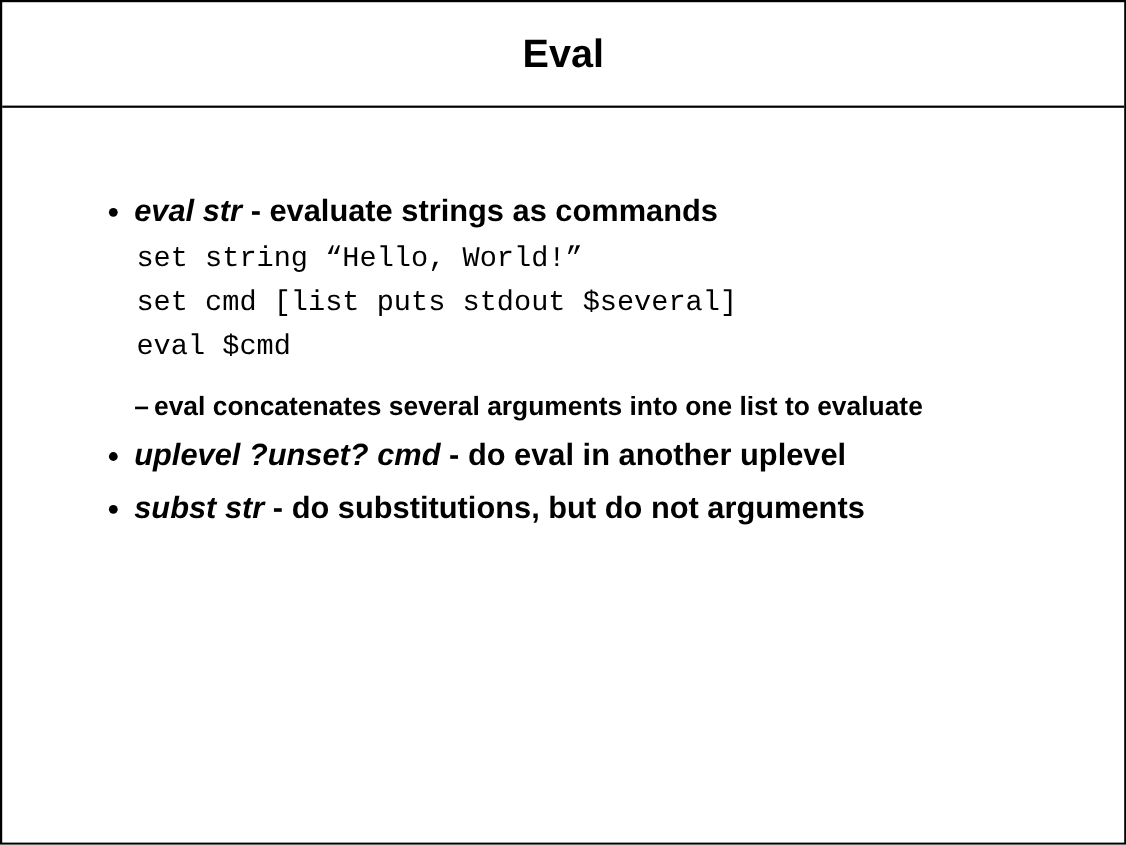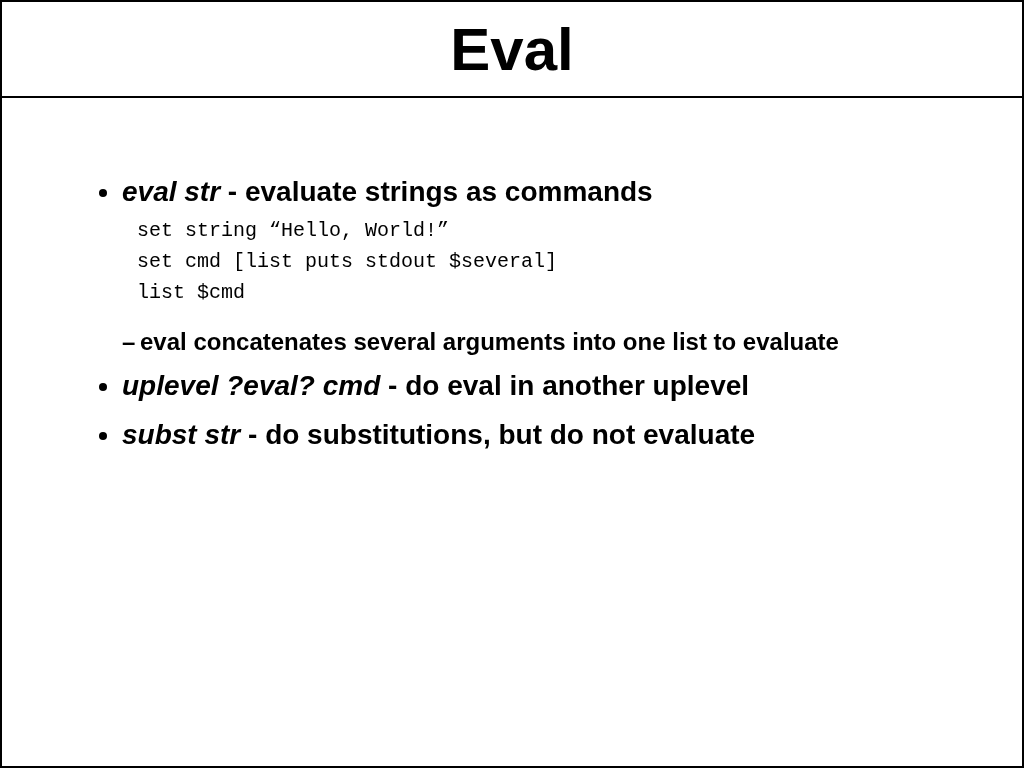--- a/index.html
+++ b/index.html
@@ -17,21 +17,21 @@
   }
   .title-bar {
     width: 100%;
     height: 96px;
     border-bottom: 2px solid #000000;
     display: flex;
     align-items: center;
     justify-content: center;
   }
   .title-bar h1 {
-    font-size: 60px;
+    font-size: 36px;
     font-weight: bold;
   }
   .content {
     padding: 72px 80px 40px 80px;
   }
   ul.top {
     list-style: disc;
     padding-left: 40px;
   }
   ul.top > li {
@@ -39,23 +39,23 @@
     font-weight: bold;
     line-height: 1.6;
     margin-bottom: 4px;
   }
   .cmd {
     font-style: italic;
   }
   .code-block {
     font-family: "Courier New", Courier, monospace;
     font-weight: normal;
-    font-size: 20px;
+    font-size: 26px;
     line-height: 1.55;
-    margin-left: 15px;
+    margin-left: 2px;
     white-space: pre;
   }
   ul.sub {
     list-style: none;
     padding-left: 0px;
     margin-top: 16px;
   }
   ul.sub > li {
     font-size: 24px;
     font-weight: bold;
@@ -69,26 +69,26 @@
 <div class="slide">
   <div class="title-bar">
     <h1>Eval</h1>
   </div>
   <div class="content">
     <ul class="top">
       <li>
         <span class="cmd">eval str</span><span> - evaluate strings as commands</span>
         <div class="code-block">set string “Hello, World!”</div>
         <div class="code-block">set cmd [list puts stdout $several]</div>
-        <div class="code-block">list $cmd</div>
+        <div class="code-block">eval $cmd</div>
         <ul class="sub">
           <li><span class="dash">–</span><span>eval concatenates several arguments into one list to evaluate</span></li>
         </ul>
       </li>
       <li>
-        <span class="cmd">uplevel ?eval? cmd</span><span> - do eval in another uplevel</span>
+        <span class="cmd">uplevel ?unset? cmd</span><span> - do eval in another uplevel</span>
       </li>
       <li>
-        <span class="cmd">subst str</span><span> - do substitutions, but do not evaluate</span>
+        <span class="cmd">subst str</span><span> - do substitutions, but do not arguments</span>
       </li>
     </ul>
   </div>
 </div>
 
 </body></html>

